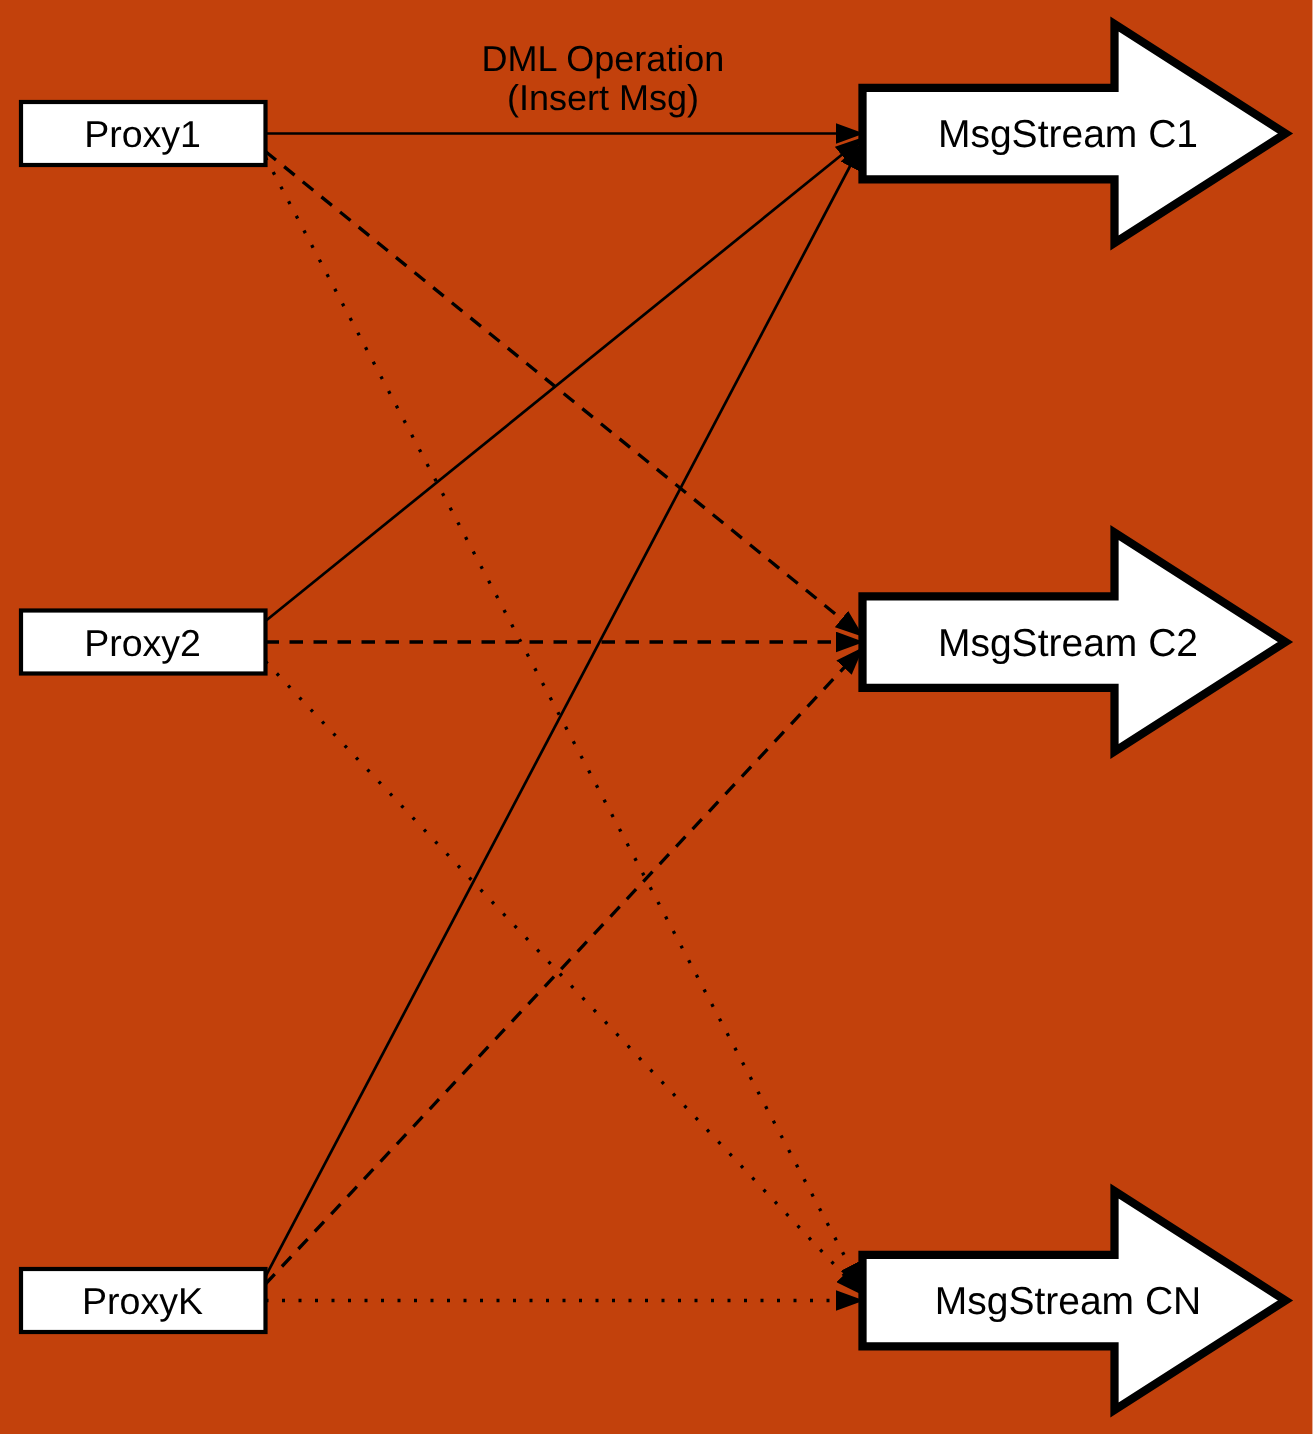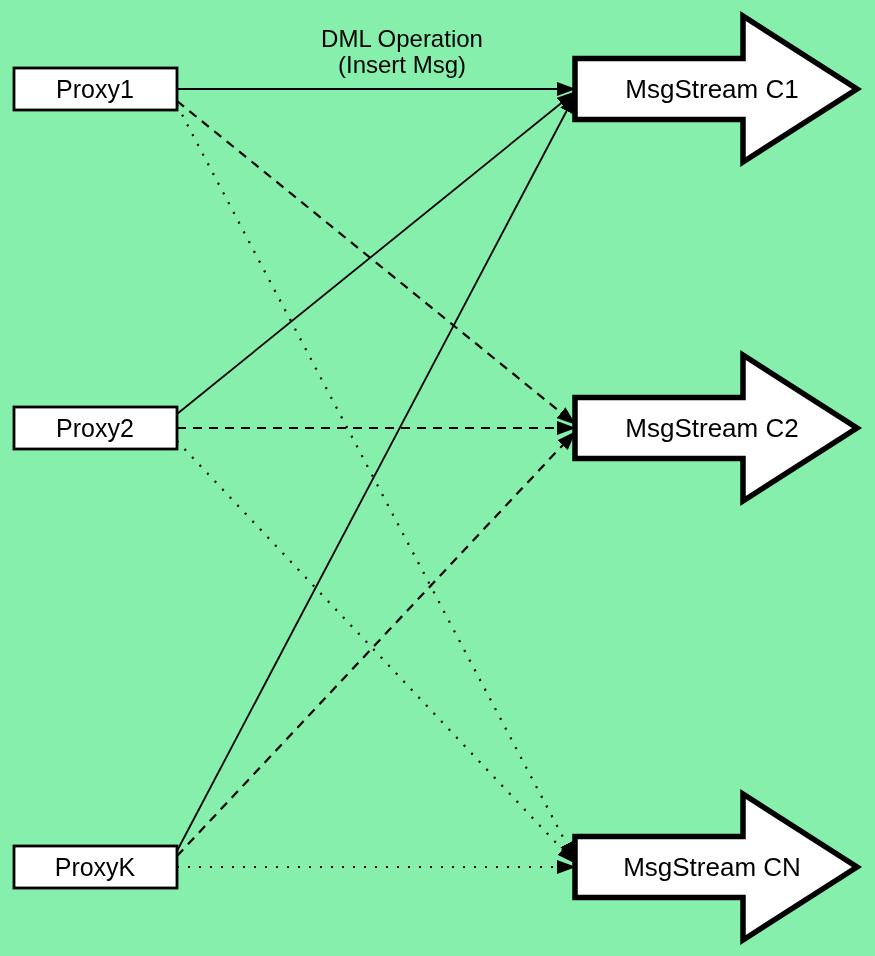--- a/index.html
+++ b/index.html
@@ -4,21 +4,21 @@
 <style>
   html, body {
     margin: 0;
     padding: 0;
     background: #ffffff;
   }
   .canvas {
     position: relative;
     width: 875px;
     height: 956px;
-    background: #86efac;
+    background: #c2410c;
     overflow: hidden;
   }
   svg {
     display: block;
   }
   text {
     font-family: "Liberation Sans", "DejaVu Sans", sans-serif;
     fill: #000000;
   }
   .proxy-label { font-size: 25px; }

